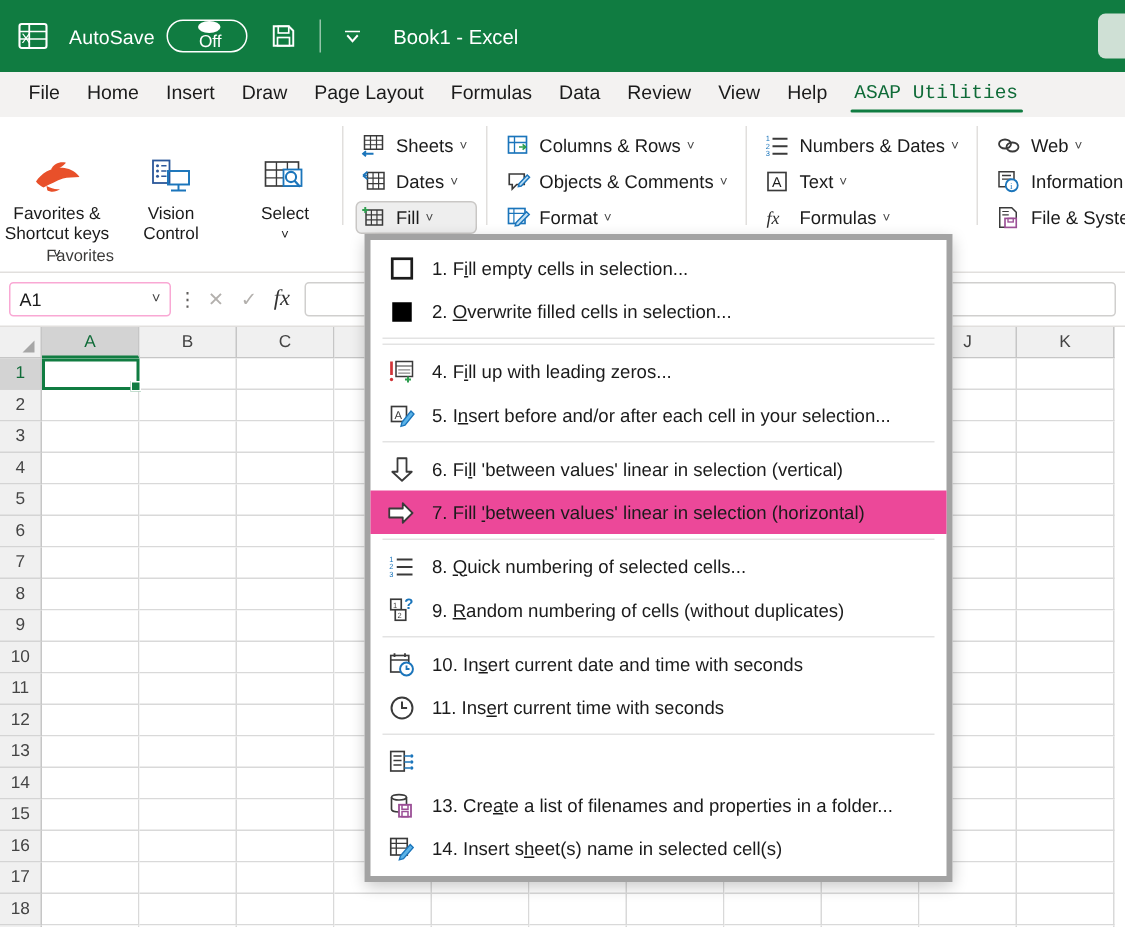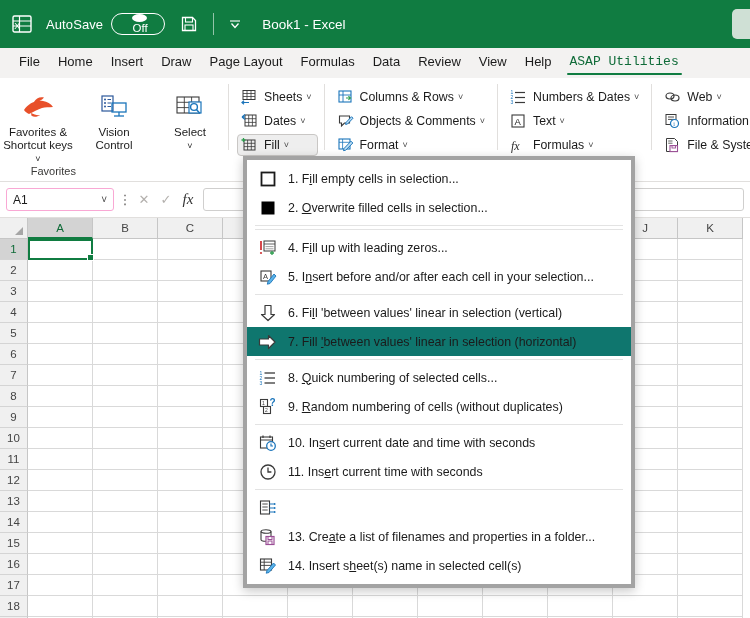--- a/index.html
+++ b/index.html
@@ -69,21 +69,21 @@
     background: #ffffff; border-bottom: 1px solid #e1dfdd;
   }
   .ribbon-inner { display: flex; height: 100%; align-items: flex-start; }
 
   .grp { height: 100%; position: relative; display: flex; flex-direction: column; }
   .grp-divider {
     width: 1px; background: #e1dfdd; height: 66px; margin-top: 6px; flex: 0 0 1px;
   }
 
   
-  .bigbtns { display: flex; padding-top: 9px; }
+  .bigbtns { display: flex; padding-top: 20px; }
   .bigbtn {
     width: 76px; display: flex; flex-direction: column; align-items: center;
     padding-top: 4px; cursor: default;
   }
   .bigbtn .ic { height: 32px; display: flex; align-items: center; justify-content: center; }
   .bigbtn .lb {
     font-size: 11.5px; color: #1b1b1b; text-align: center; line-height: 13px;
     margin-top: 3px;
   }
   .grp-label {
@@ -174,21 +174,21 @@
   .menu {
     position: absolute; left: 243px; top: 156px; width: 392px;
     background: #ffffff; border: 4px solid #a3a3a3;
     box-shadow: 0 3px 10px rgba(0,0,0,.22);
     padding: 4px 0 4px 0;
   }
   .mi {
     display: flex; align-items: center; height: 29px; padding-left: 10px;
     cursor: default;
   }
-  .mi.hover { background: #0f766e; }
+  .mi.hover { background: #ec4899; }
   .mi .mic {
     width: 22px; height: 20px; display: flex; align-items: center; justify-content: center;
     flex: 0 0 22px;
   }
   .mi .mlb {
     font-size: 12.4px; color: #1b1b1b; margin-left: 9px; white-space: nowrap;
   }
   .mi .mlb u { text-decoration: underline; }
   .msep { height: 1px; background: #e3e3e3; margin: 3px 8px; }
 </style>

